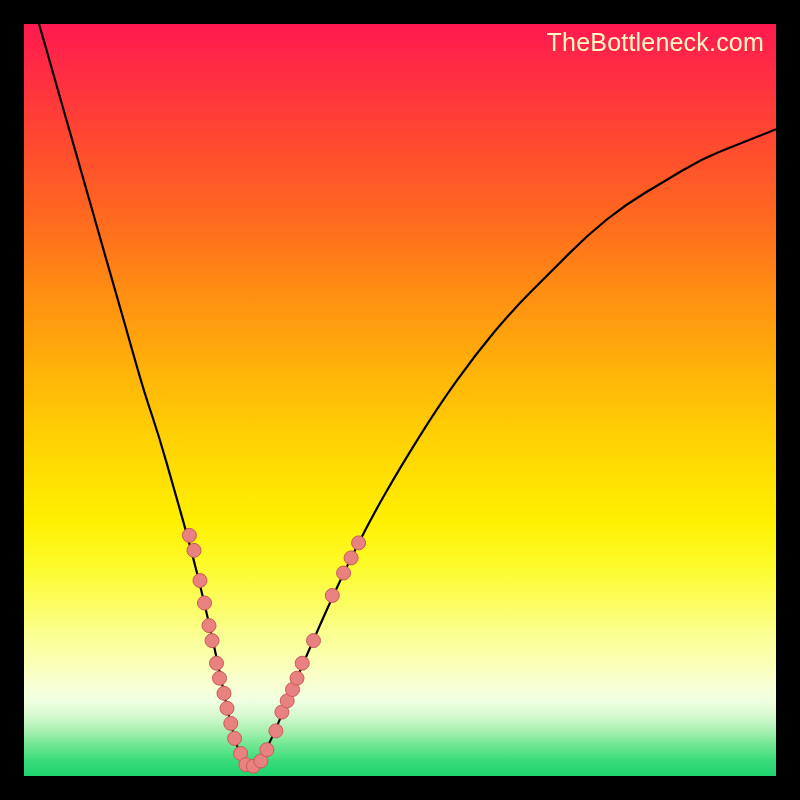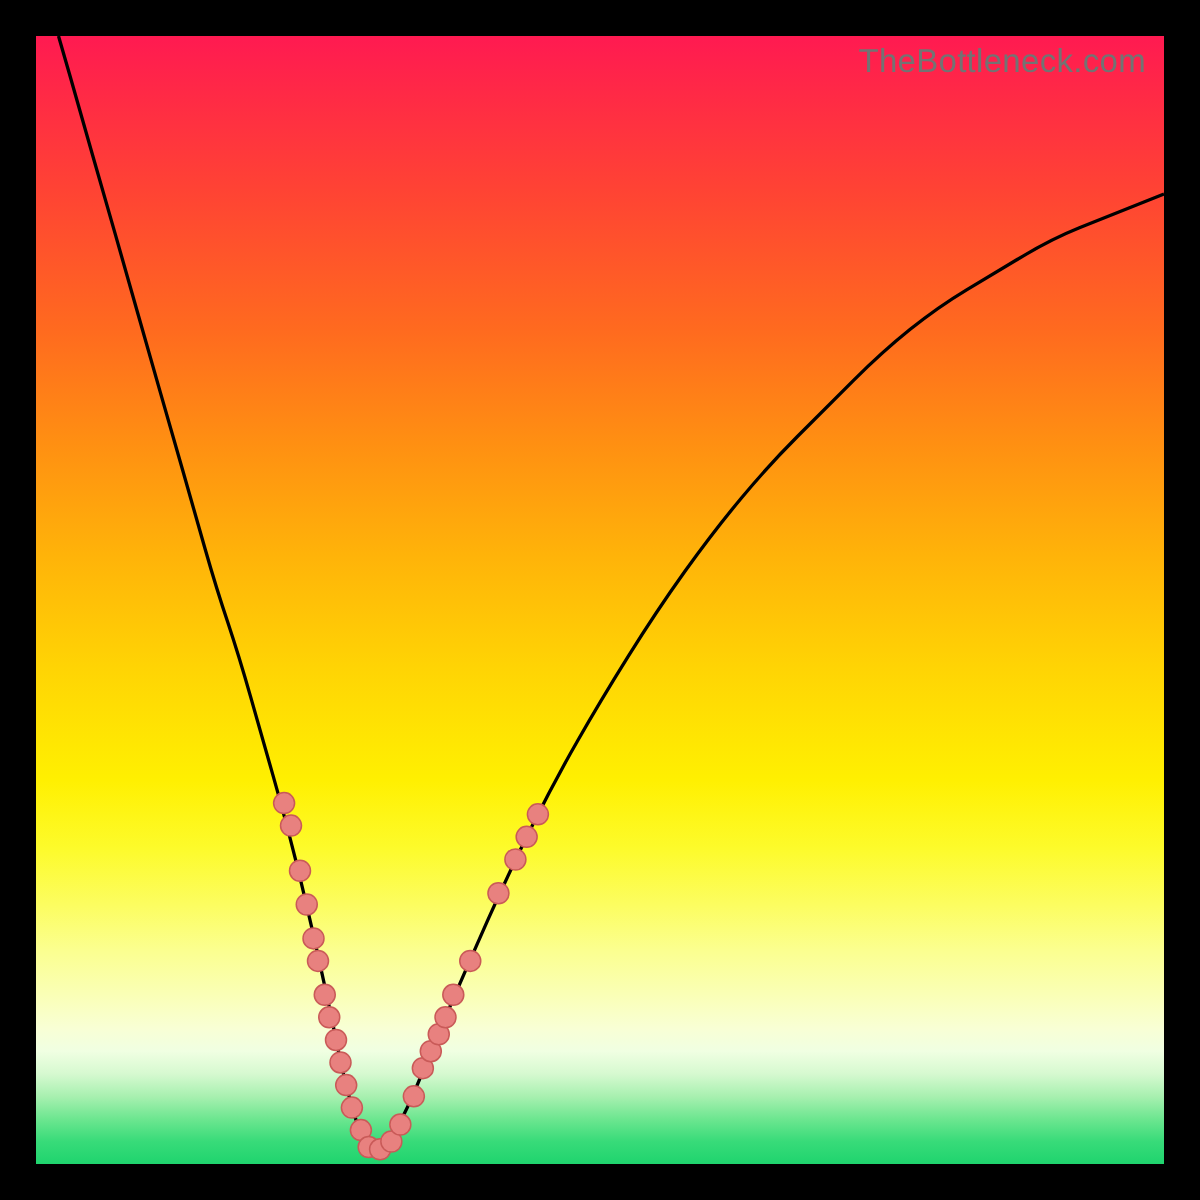--- a/index.html
+++ b/index.html
@@ -45,22 +45,22 @@
       #a8f0b0 94%,
       #6de690 96%,
       #38db79 98%,
       #1fd46e 100%
     );
   }
   .watermark {
     position: absolute;
     top: 4px;
     right: 12px;
-    color: #737373;
-    font-size: 22px;
+    color: #fef9c3;
+    font-size: 25px;
     font-weight: 500;
     letter-spacing: 0.2px;
     user-select: none;
     text-align: right;
   }
   svg.curve {
     position: absolute;
     left: 0;
     top: 0;
     width: 752px;

